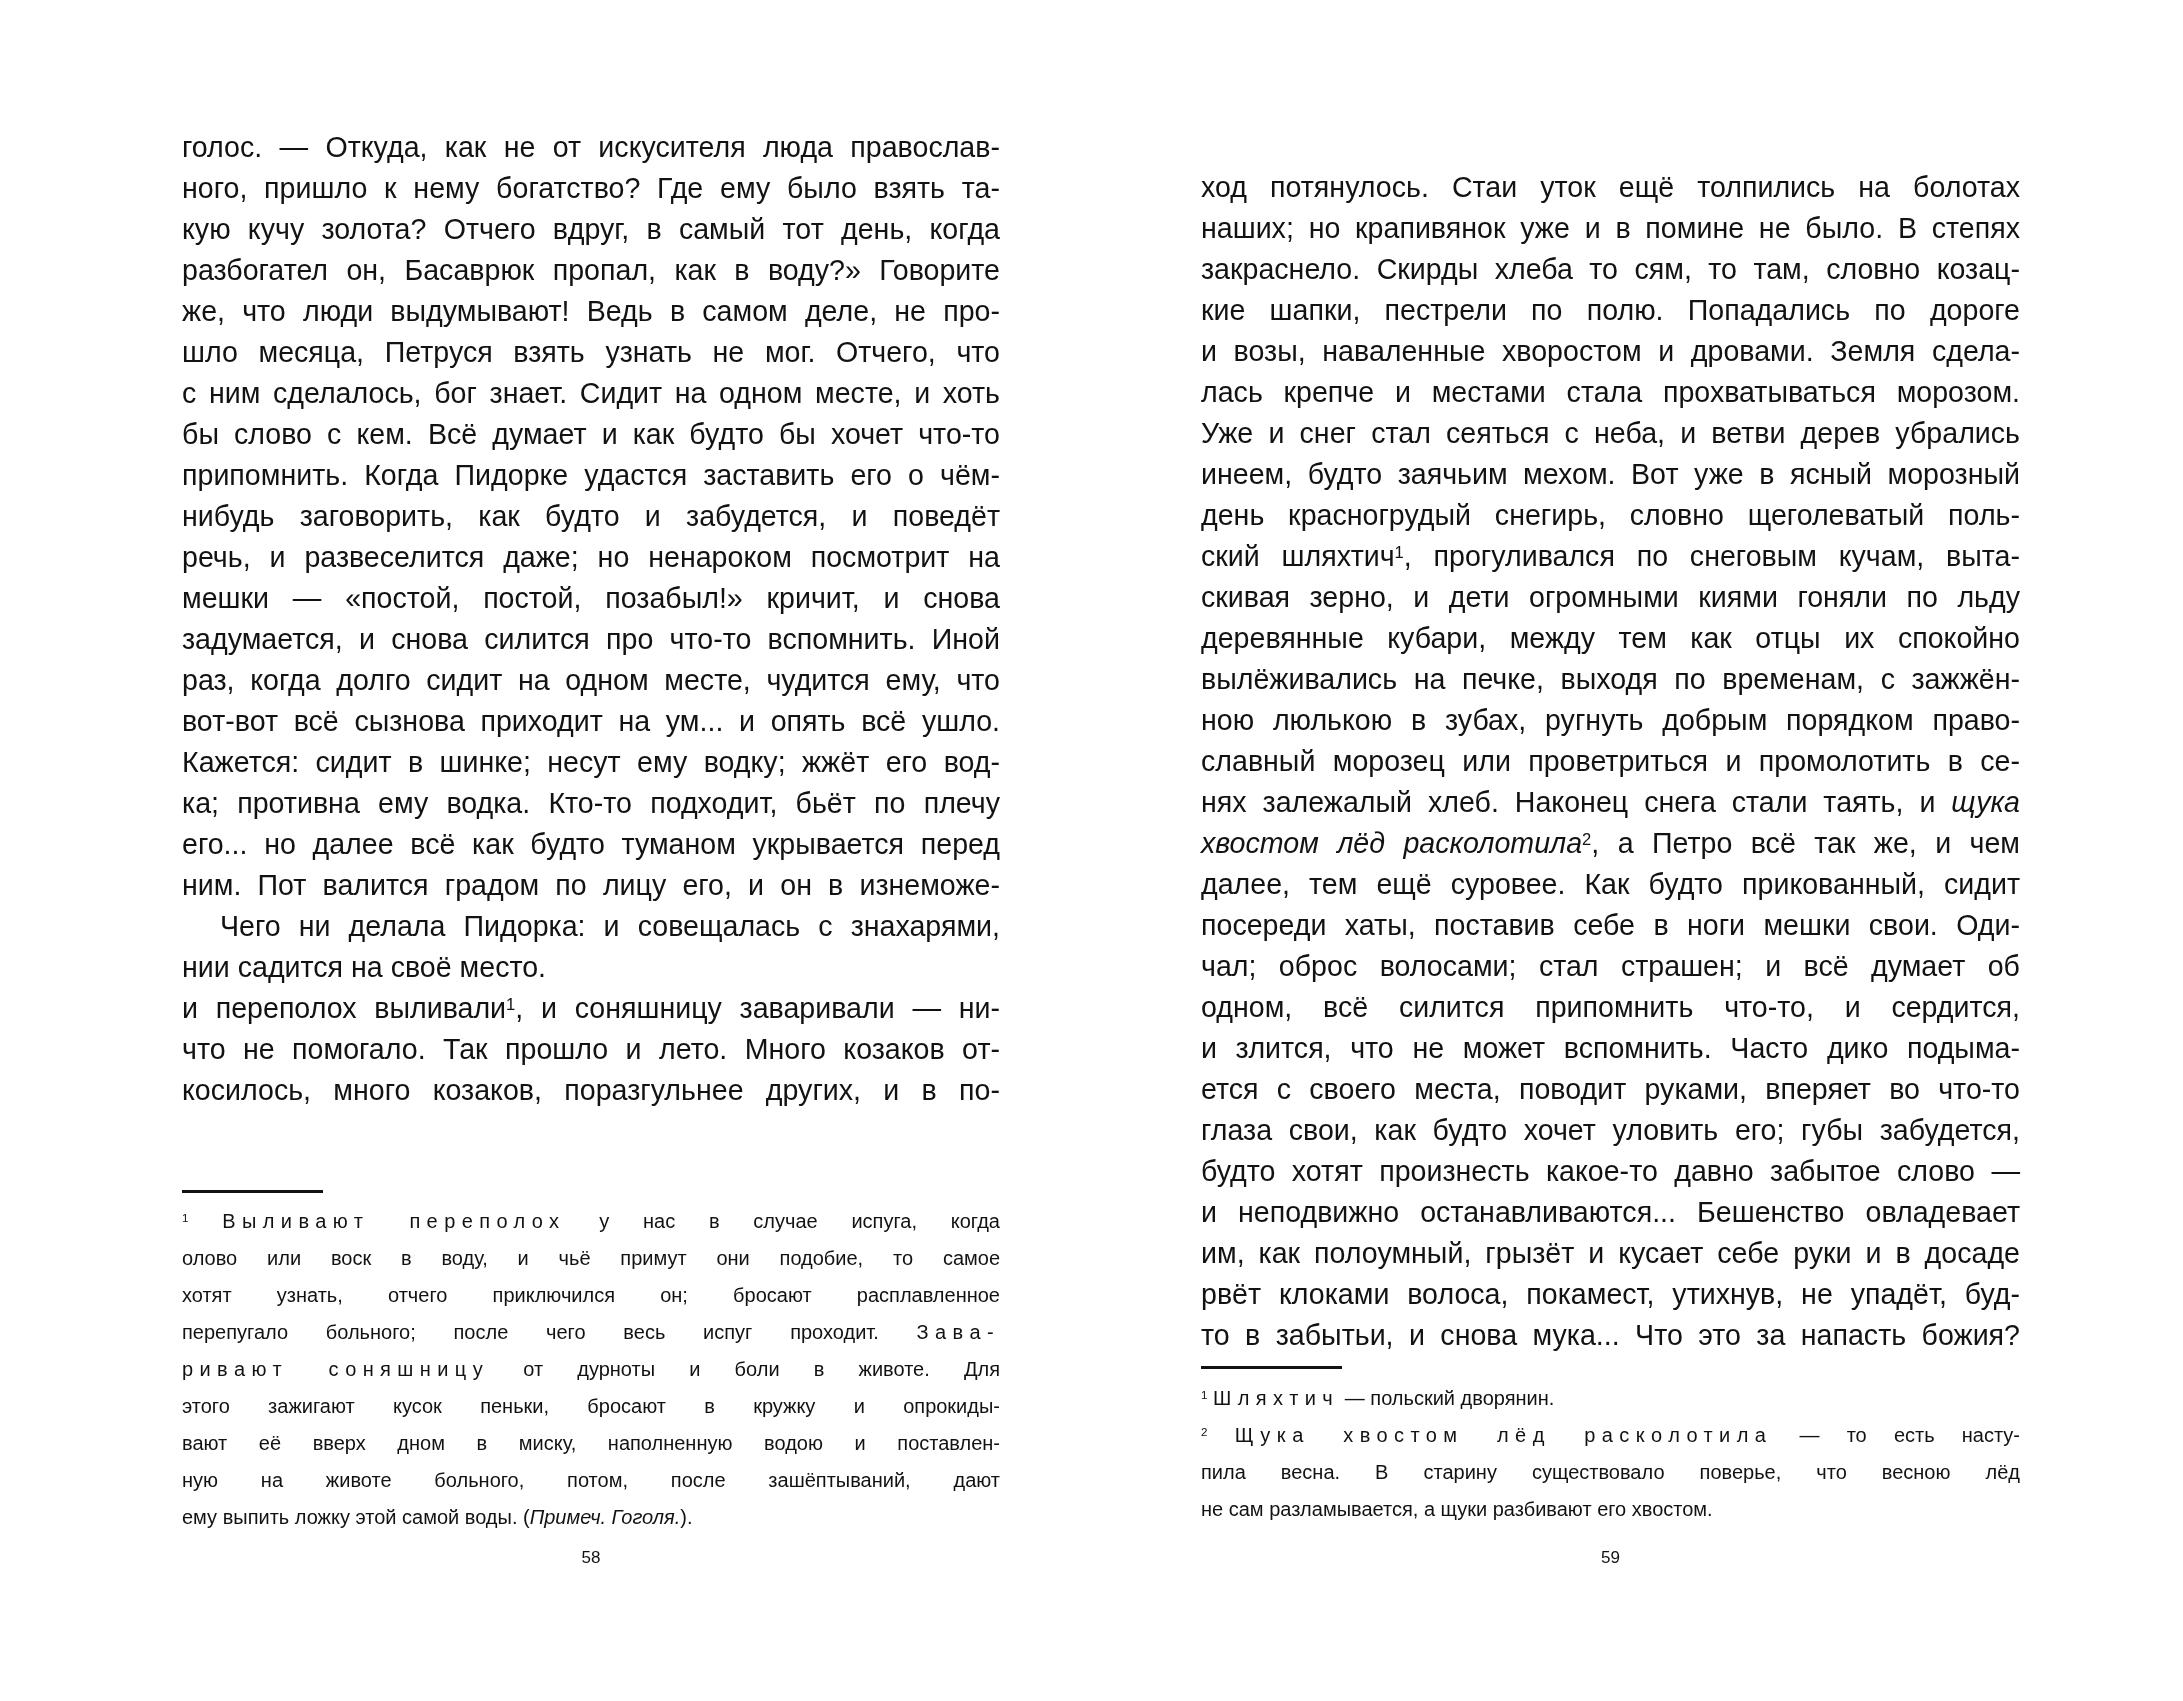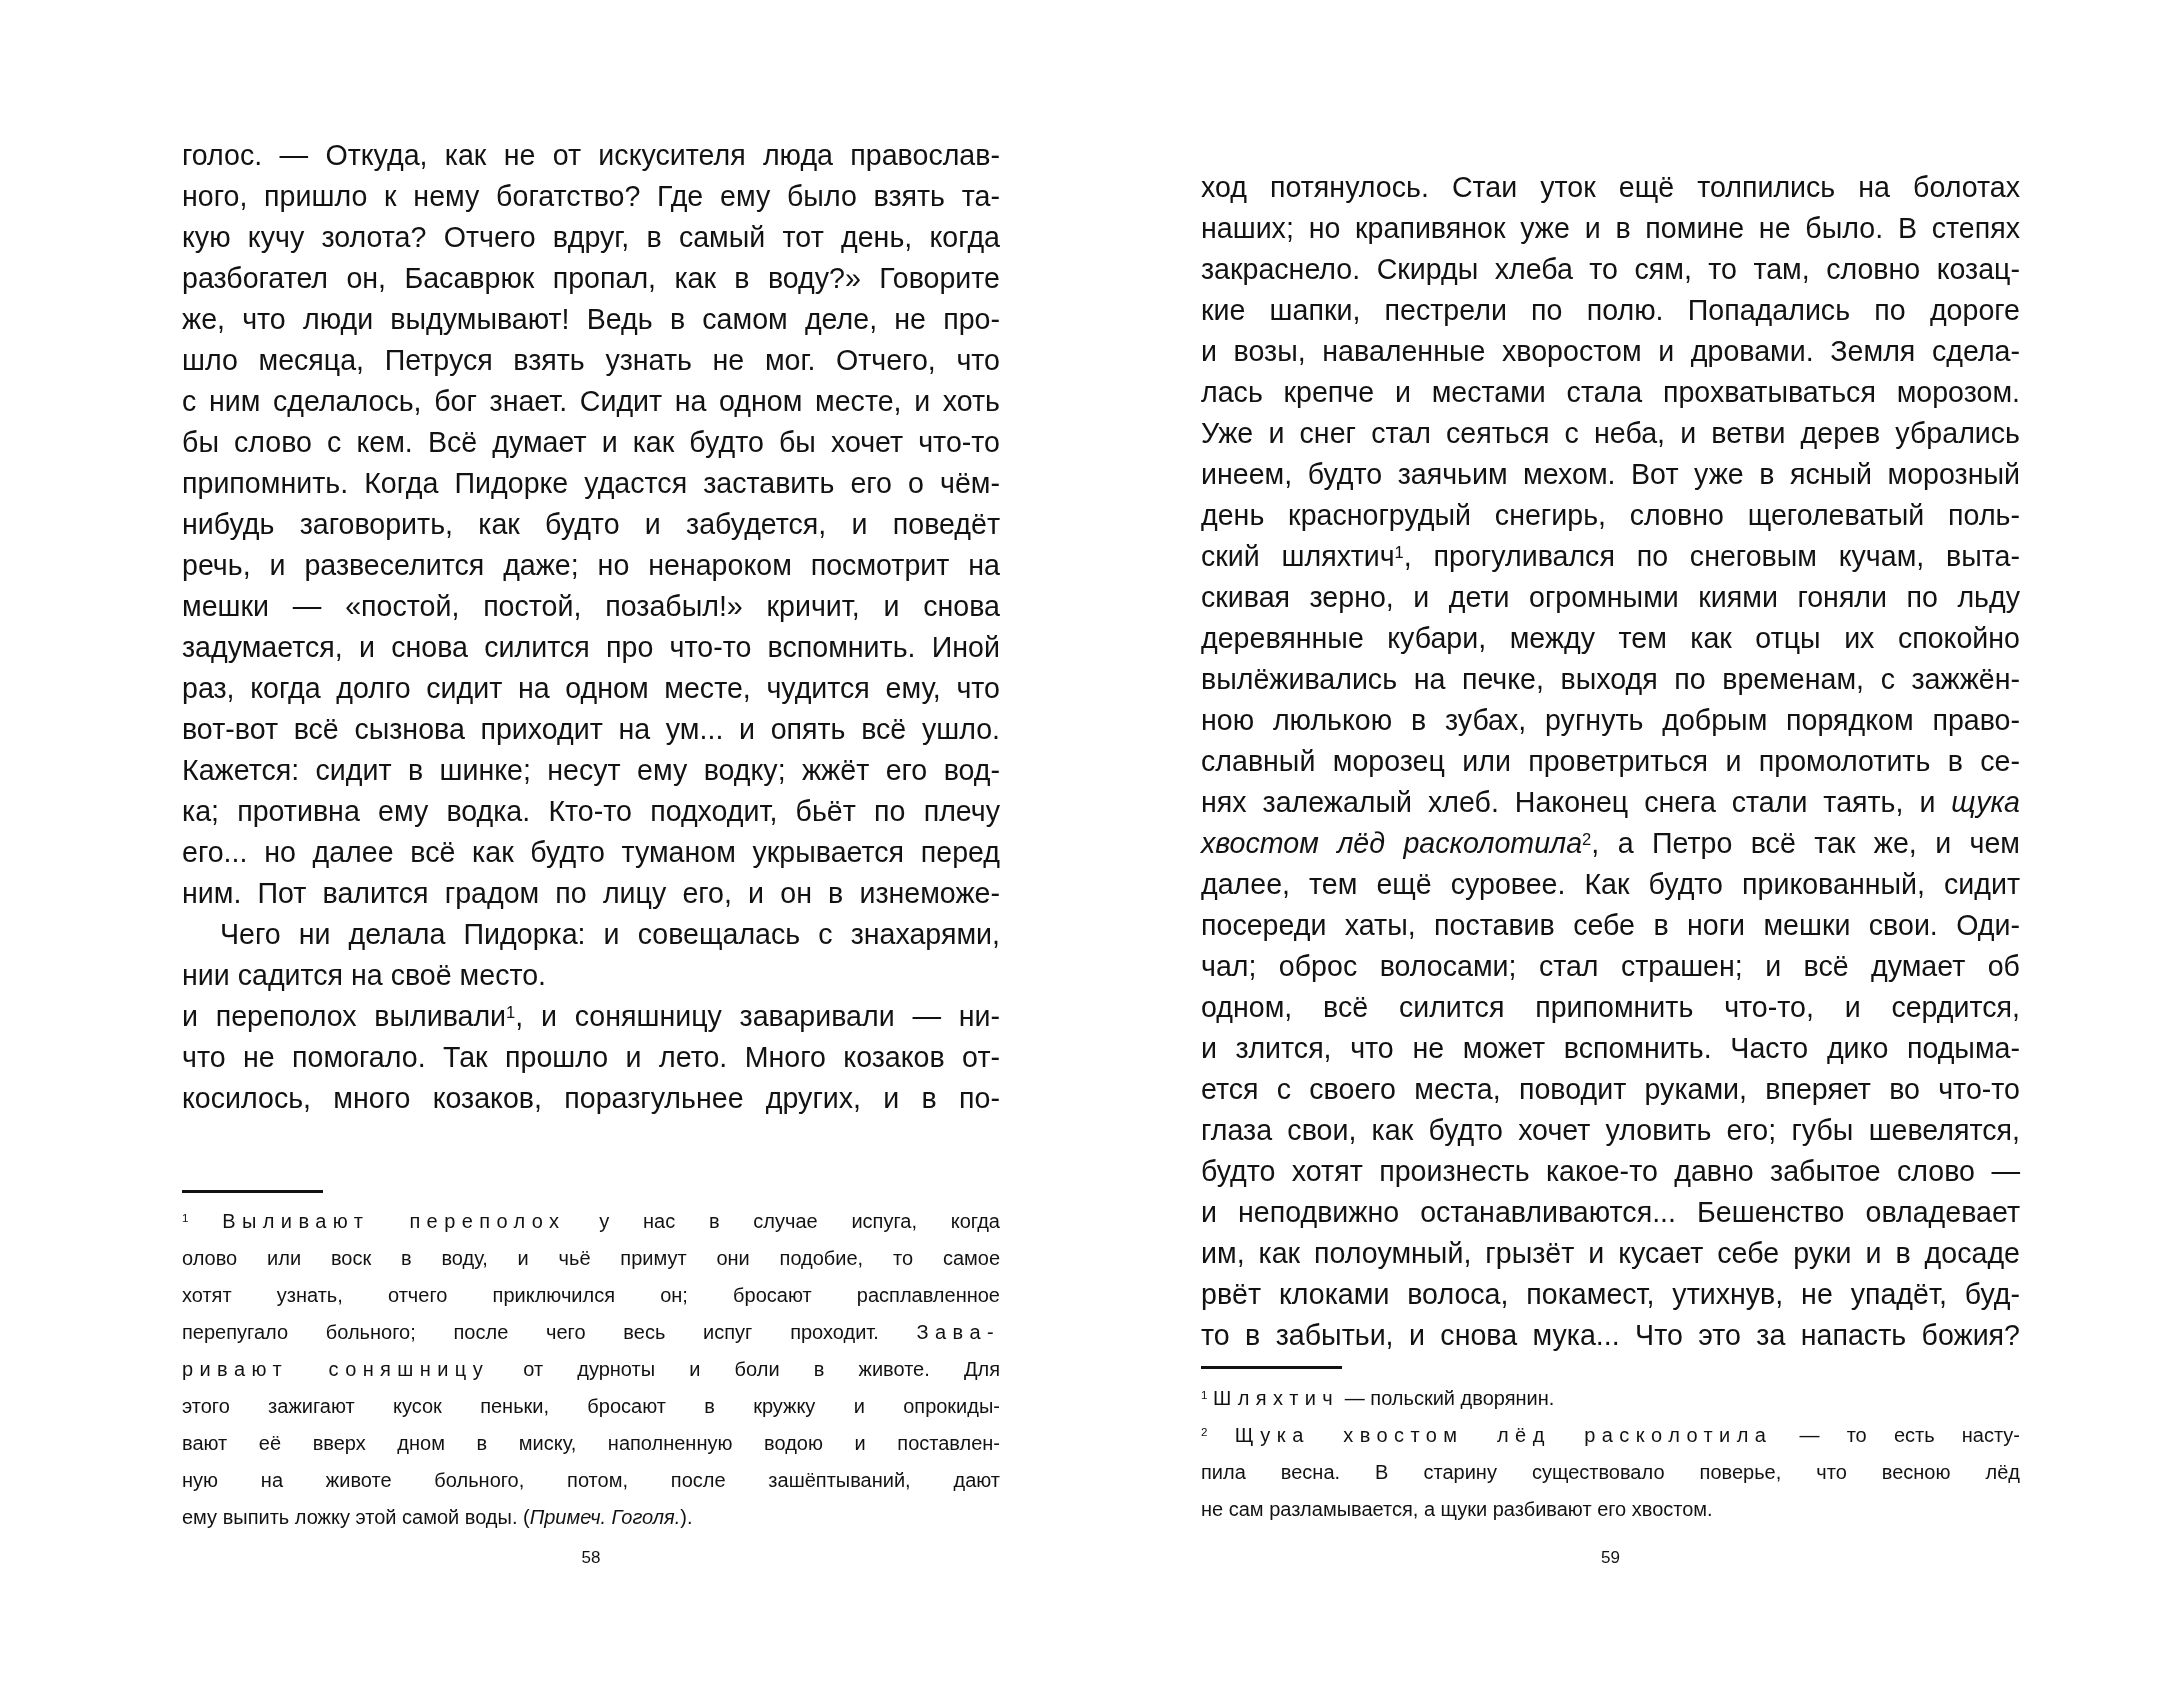--- a/index.html
+++ b/index.html
@@ -29,21 +29,21 @@
     background: #121212;
   }
   .page-number {
     position: absolute;
     top: 1543px;
     font-size: 17px;
     line-height: 30px;
     text-align: center;
   }
   
-  #left-main  { left: 182px;  top: 127px;  width: 818px; margin-top: 8px; }
+  #left-main  { left: 182px;  top: 127px;  width: 818px; }
   #left-rule  { left: 182px;  top: 1190px; }
   #left-foot  { left: 182px;  top: 1203px; width: 818px; }
   #left-num   { left: 182px;  width: 818px; }
   
   #right-main { left: 1201px; top: 127px;  width: 819px; margin-top: 40px; }
   #right-rule { left: 1201px; top: 1366px; }
   #right-foot { left: 1201px; top: 1380px; width: 819px; }
   #right-num  { left: 1201px; width: 819px; }
 </style>
 </head>
@@ -111,21 +111,21 @@
         <div class="line"><span>ною люлькою в зубах, ругнуть добрым порядком право-</span></div>
         <div class="line"><span>славный морозец или проветриться и промолотить в се-</span></div>
         <div class="line"><span>нях залежалый хлеб. Наконец снега стали таять, и </span><span class="i">щука</span></div>
         <div class="line"><span class="i">хвостом лёд расколотила</span><sup>2</sup><span>, а Петро всё так же, и чем</span></div>
         <div class="line"><span>далее, тем ещё суровее. Как будто прикованный, сидит</span></div>
         <div class="line"><span>посереди хаты, поставив себе в ноги мешки свои. Оди-</span></div>
         <div class="line"><span>чал; оброс волосами; стал страшен; и всё думает об</span></div>
         <div class="line"><span>одном, всё силится припомнить что-то, и сердится,</span></div>
         <div class="line"><span>и злится, что не может вспомнить. Часто дико подыма-</span></div>
         <div class="line"><span>ется с своего места, поводит руками, вперяет во что-то</span></div>
-        <div class="line"><span>глаза свои, как будто хочет уловить его; губы шевелятся,</span></div>
+        <div class="line"><span>глаза свои, как будто хочет уловить его; губы забудется,</span></div>
         <div class="line"><span>будто хотят произнесть какое-то давно забытое слово —</span></div>
         <div class="line"><span>и неподвижно останавливаются... Бешенство овладевает</span></div>
         <div class="line"><span>им, как полоумный, грызёт и кусает себе руки и в досаде</span></div>
         <div class="line"><span>рвёт клоками волоса, покамест, утихнув, не упадёт, буд-</span></div>
         <div class="line"><span>то в забытьи, и снова мука... Что это за напасть божия?</span></div>
       </div>
     <div id="right-rule" class="footnote-rule"></div>
     <div id="right-foot" class="block footnotes">
         <div class="line nj"><sup>1</sup><span> </span><span class="sp">Шляхтич</span><span> — польский дворянин.</span></div>
         <div class="line"><sup>2</sup><span> </span><span class="sp">Щука хвостом лёд расколотила</span><span> — то есть насту-</span></div>

